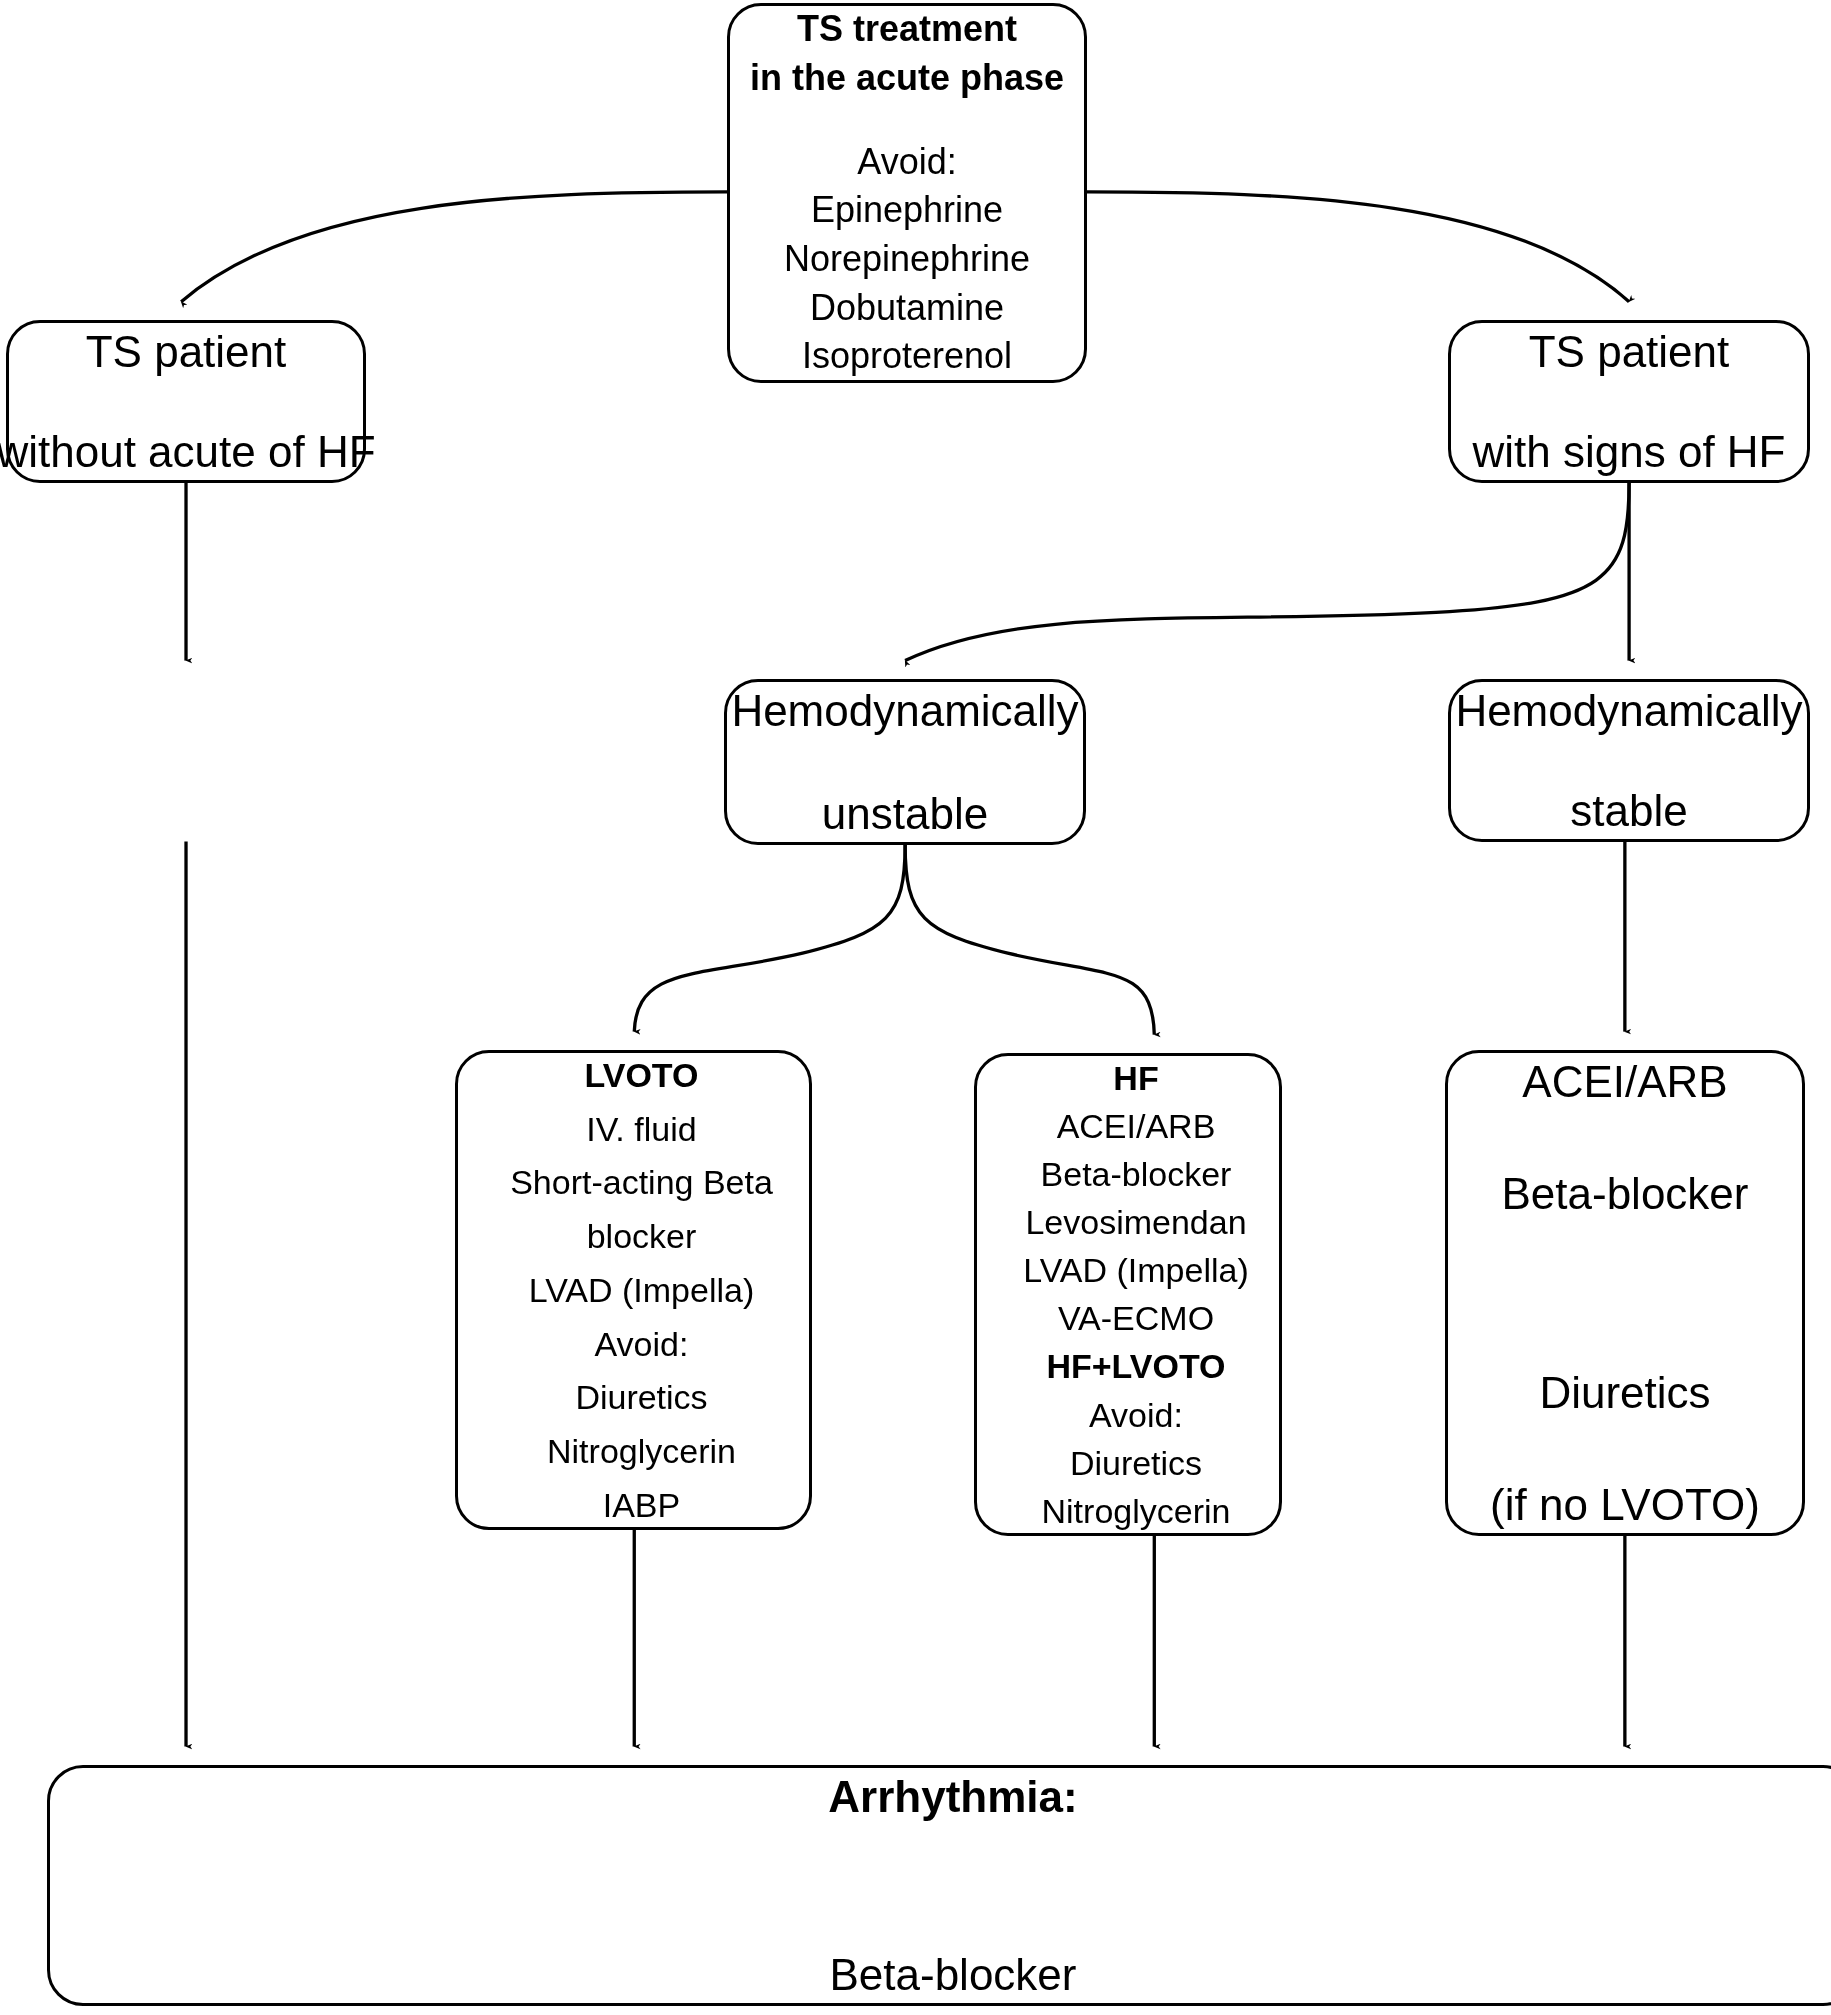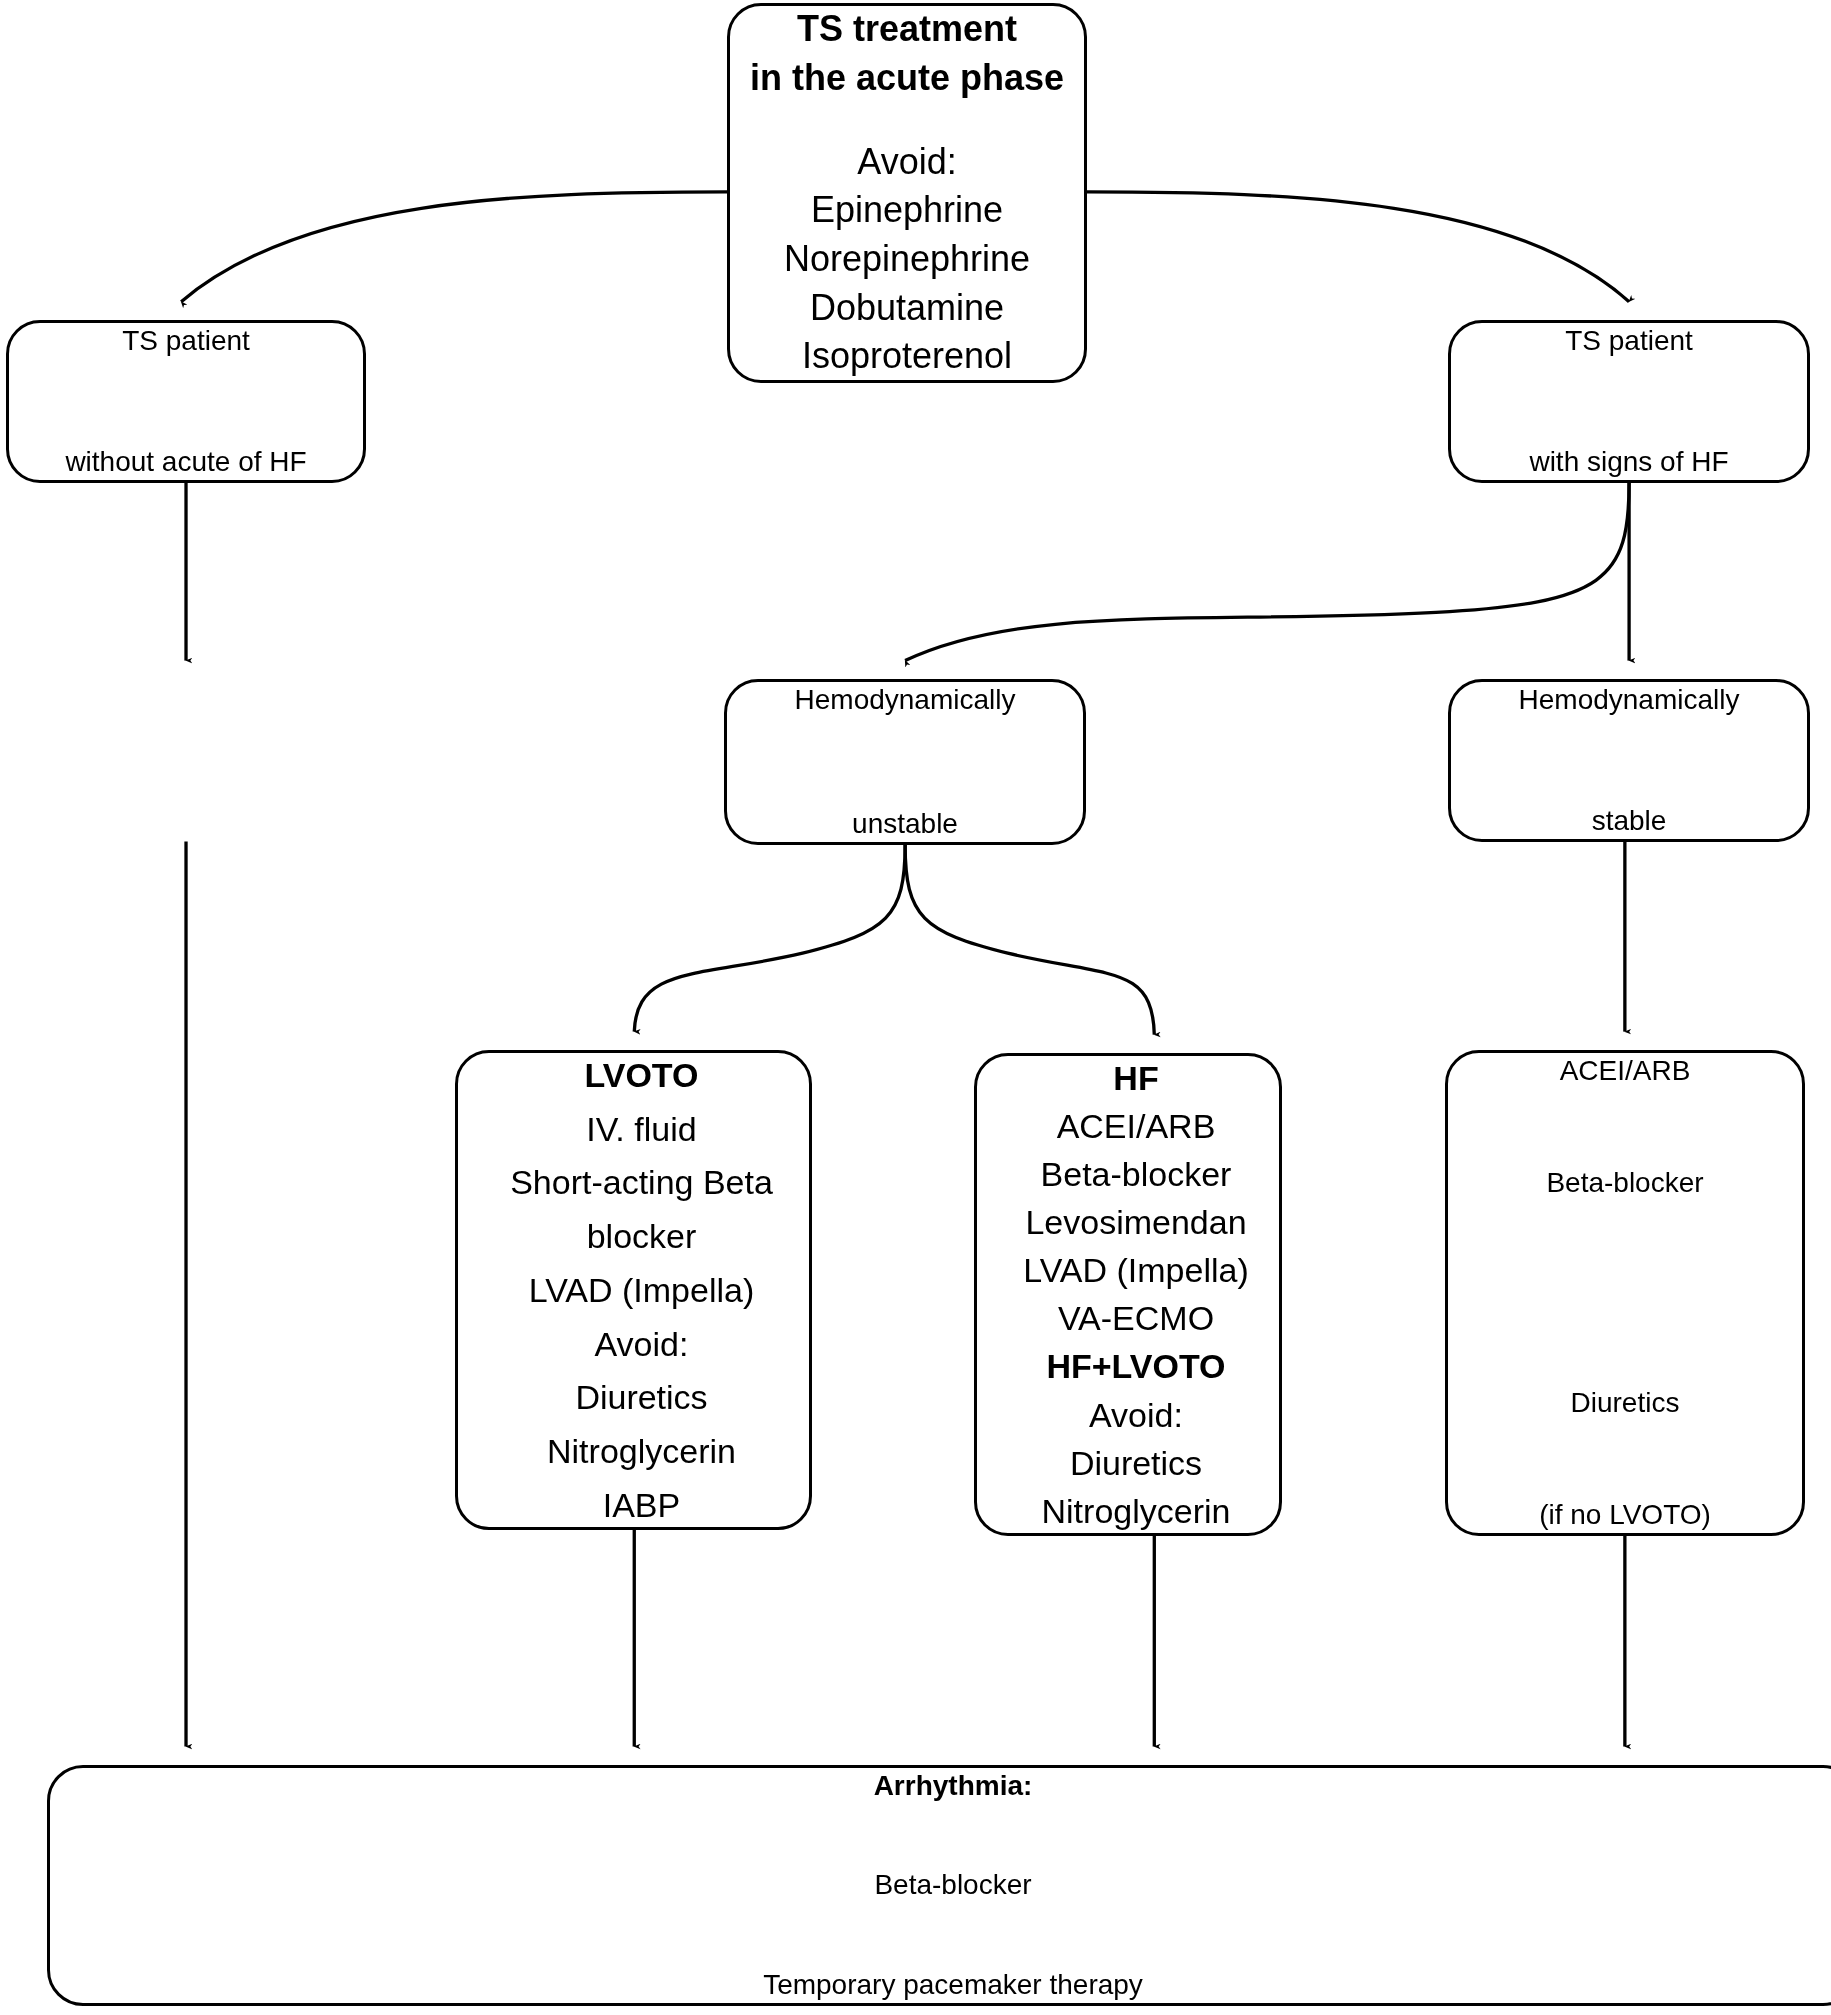--- a/index.html
+++ b/index.html
@@ -15,21 +15,21 @@
     display:flex;
     flex-direction:column;
     align-items:center;
     justify-content:space-between;
     text-align:center;
     line-height:1.30;
   }
   .node .ln{display:block;white-space:pre;}
   .node .b{font-weight:bold;}
   .sz-lg{font-size:36px;}
-  .sz-md{font-size:28px;}
+  .sz-md{font-size:44px;}
   .sz-sm{font-size:34px;padding-left:16px;}
   .gap{display:block;height:34px;}
   
   #n-root      {left:727px; top:3px;    width:360px;  height:380px; font-size:36px;}
   #n-no-hf     {left:6px;   top:320px;  width:360px;  height:163px;}
   #n-with-hf   {left:1448px; top:320px;  width:362px;  height:163px;}
   #n-no-tx     {left:6px;   top:679px; width:360px;  height:163px;}
   #n-unstable  {left:724px; top:679px; width:362px;  height:166px;}
   #n-stable    {left:1448px; top:679px; width:362px;  height:163px;}
   #n-lvoto     {left:455px;  top:1050px; width:357px;  height:480px;}
@@ -137,17 +137,16 @@
     <span class="ln">ACEI/ARB</span>
     <span class="ln">Beta-blocker</span>
     <span class="gap"></span>
     <span class="ln">Diuretics</span>
     <span class="ln">(if no LVOTO)</span>
   </div>
 
   <div class="node sz-md" id="n-arrhythmia">
     <span class="ln b">Arrhythmia:</span>
     <span class="ln">Beta-blocker</span>
-    <span class="ln">Temporary pacemaker therapy</span>
   </div>
 
 </div>
 
 
 </body></html>

